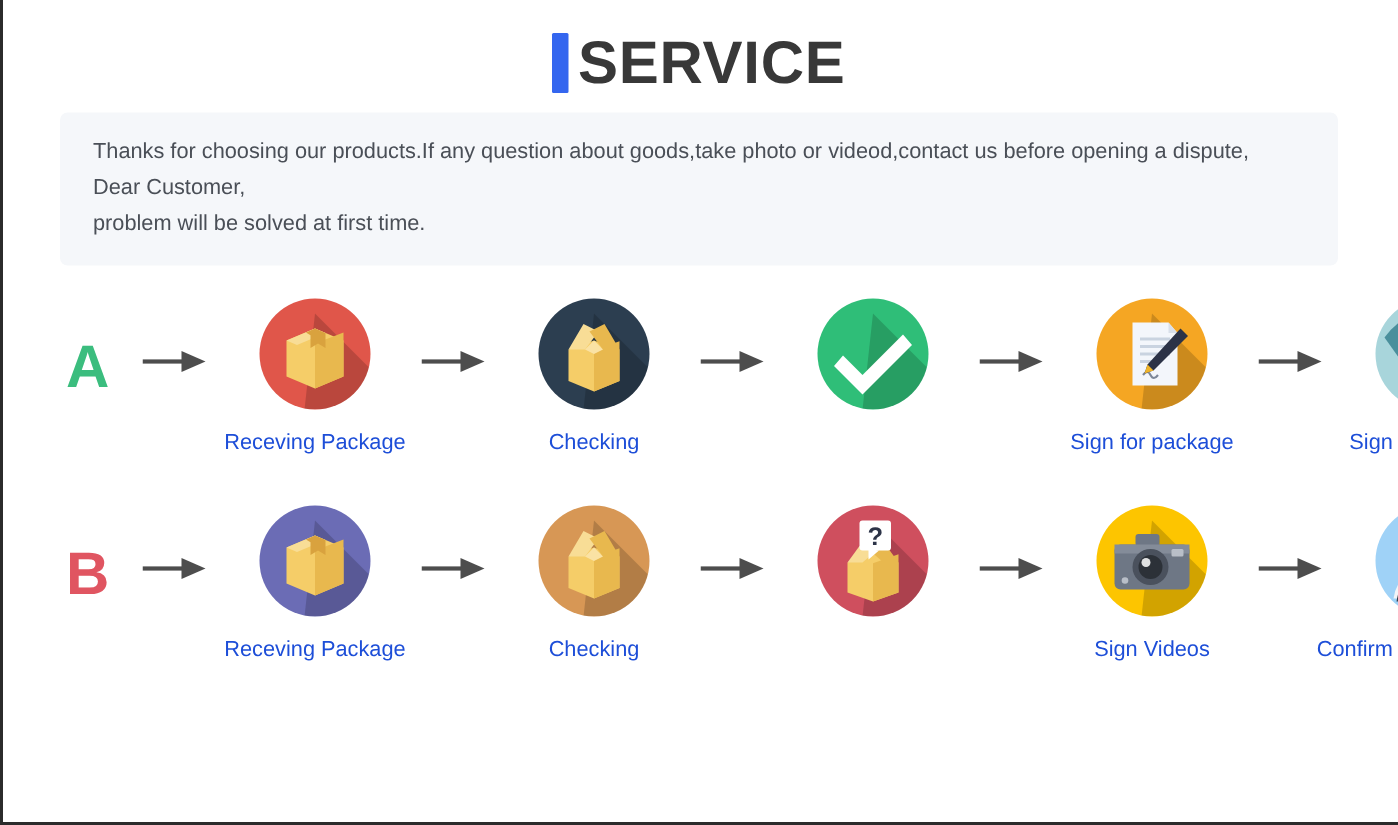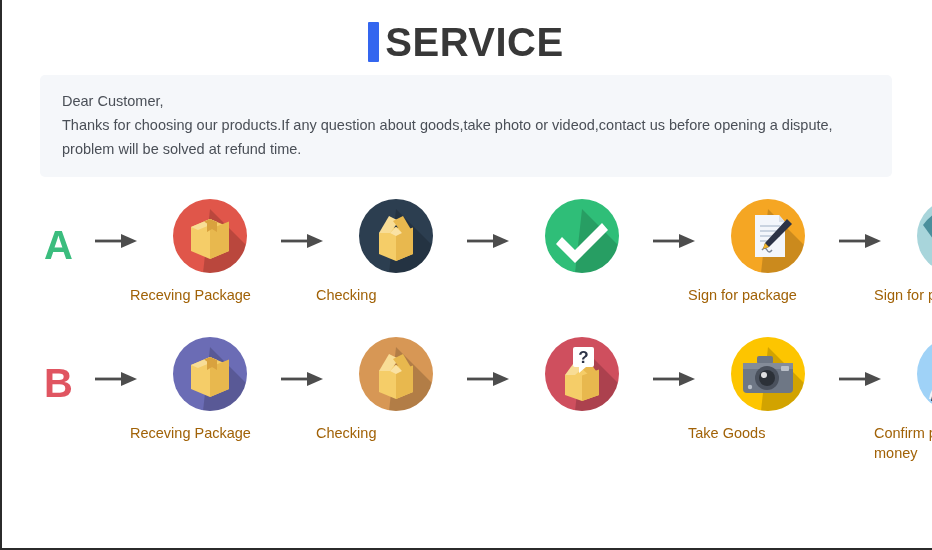--- a/index.html
+++ b/index.html
@@ -97,40 +97,40 @@
   .step-icon {
     width: 74px;
     height: 74px;
     border-radius: 50%;
     position: relative;
     overflow: hidden;
   }
   .step-label {
     margin-top: 12px;
     font-size: 14.5px;
-    color: #a16207;
-    text-align: left;
+    color: #1d4ed8;
+    text-align: center;
     line-height: 20px;
     width: 160px;
   }
 </style>
 </head>
 <body>
 
 <div class="page-frame"></div>
 
 <div class="title-wrap">
   <div class="title-bar"></div>
   <div class="title-text">SERVICE</div>
 </div>
 
 <div class="notice">
+  <p>Thanks for choosing our products.If any question about goods,take photo or videod,contact us before opening a dispute,</p>
   <p>Dear Customer,</p>
-  <p>Thanks for choosing our products.If any question about goods,take photo or videod,contact us before opening a dispute,</p>
-  <p>problem will be solved at refund time.</p>
+  <p>problem will be solved at first time.</p>
 </div>
 
 <div id="flow-container">
     <div class="flow-row">
       <div class="row-letter letter-a" style="color: rgb(59, 189, 126);">A</div>
       <div class="arrow">
         <svg width="44" height="20" viewBox="0 0 44 20" xmlns="http://www.w3.org/2000/svg">
           <rect x="0" y="8.6" width="28" height="2.8" fill="#4d4d4d"></rect>
           <polygon points="26,3 42,10 26,17" fill="#4d4d4d"></polygon>
         </svg>
@@ -298,21 +298,21 @@
               <rect x="12" y="26" width="50" height="30" rx="4" fill="#6e7785"></rect>
               <rect x="26" y="19" width="16" height="8" rx="2" fill="#6e7785"></rect>
               <rect x="12" y="26" width="50" height="6" fill="#848c99"></rect>
               <circle cx="36" cy="41" r="12" fill="#4a515d"></circle>
               <circle cx="36" cy="41" r="8" fill="#2c3138"></circle>
               <circle cx="33" cy="38" r="3" fill="#ffffff" opacity="0.85"></circle>
               <rect x="50" y="29" width="8" height="5" rx="1" fill="#b9bfc8"></rect>
               <circle cx="19" cy="50" r="2.2" fill="#b9bfc8"></circle>
             </g>
           </svg></div>
-        <div class="step-label">Take Goods</div>
+        <div class="step-label">Sign Videos</div>
       </div>
       <div class="arrow">
         <svg width="44" height="20" viewBox="0 0 44 20" xmlns="http://www.w3.org/2000/svg">
           <rect x="0" y="8.6" width="28" height="2.8" fill="#4d4d4d"></rect>
           <polygon points="26,3 42,10 26,17" fill="#4d4d4d"></polygon>
         </svg>
       </div>
       <div class="step">
         <div class="step-icon" style="background: rgb(159, 210, 247);"><svg width="74" height="74" viewBox="0 0 74 74" xmlns="http://www.w3.org/2000/svg">
             <path d="M37 10 L74 47 L74 74 L30 74 Z" fill="#000000" opacity="0.17"></path>

